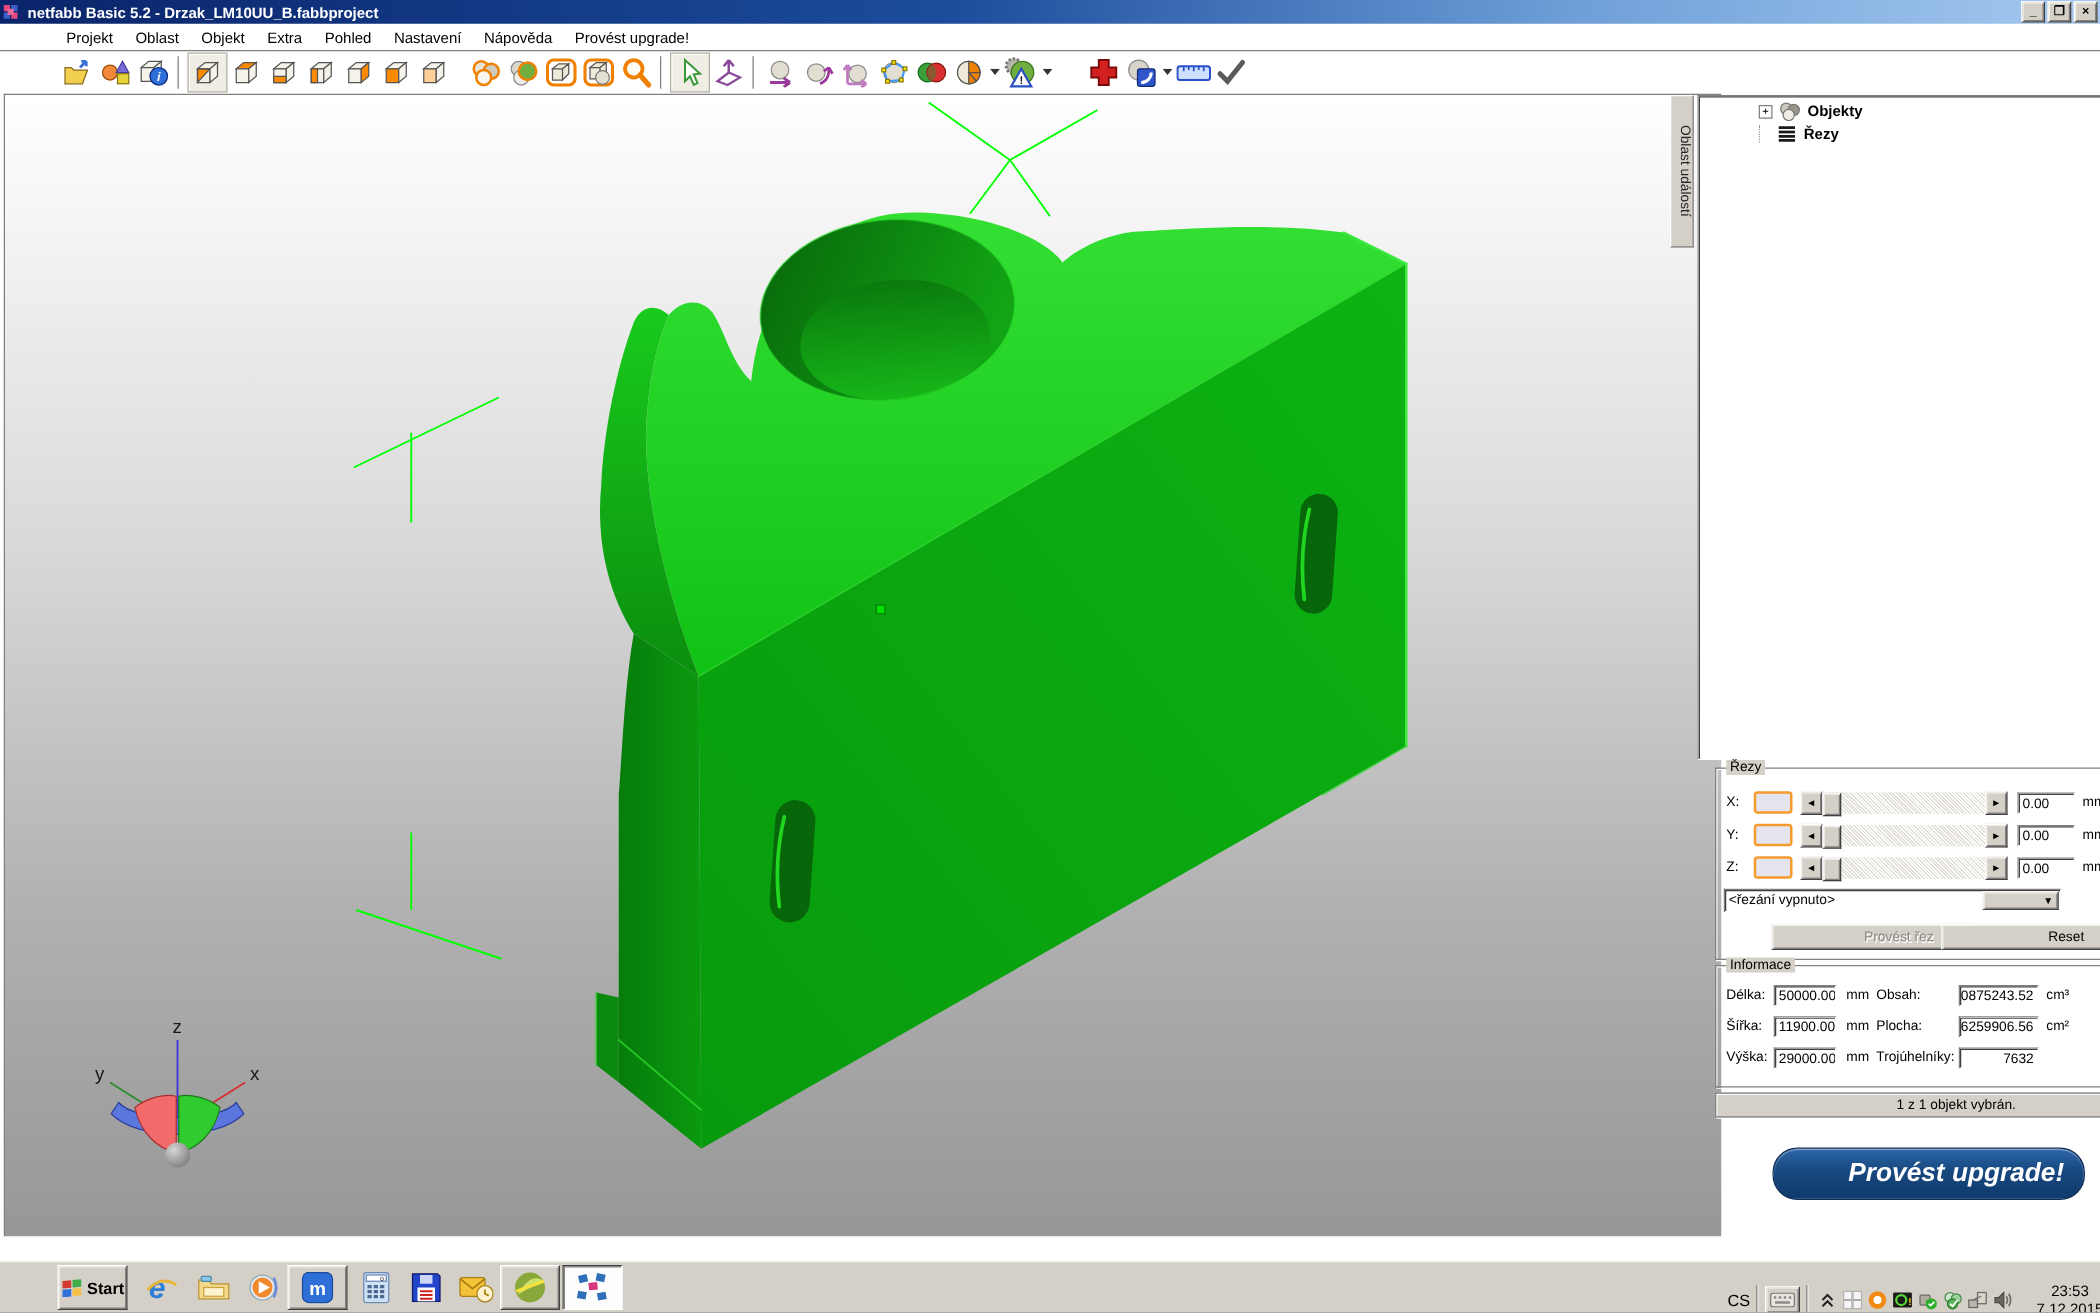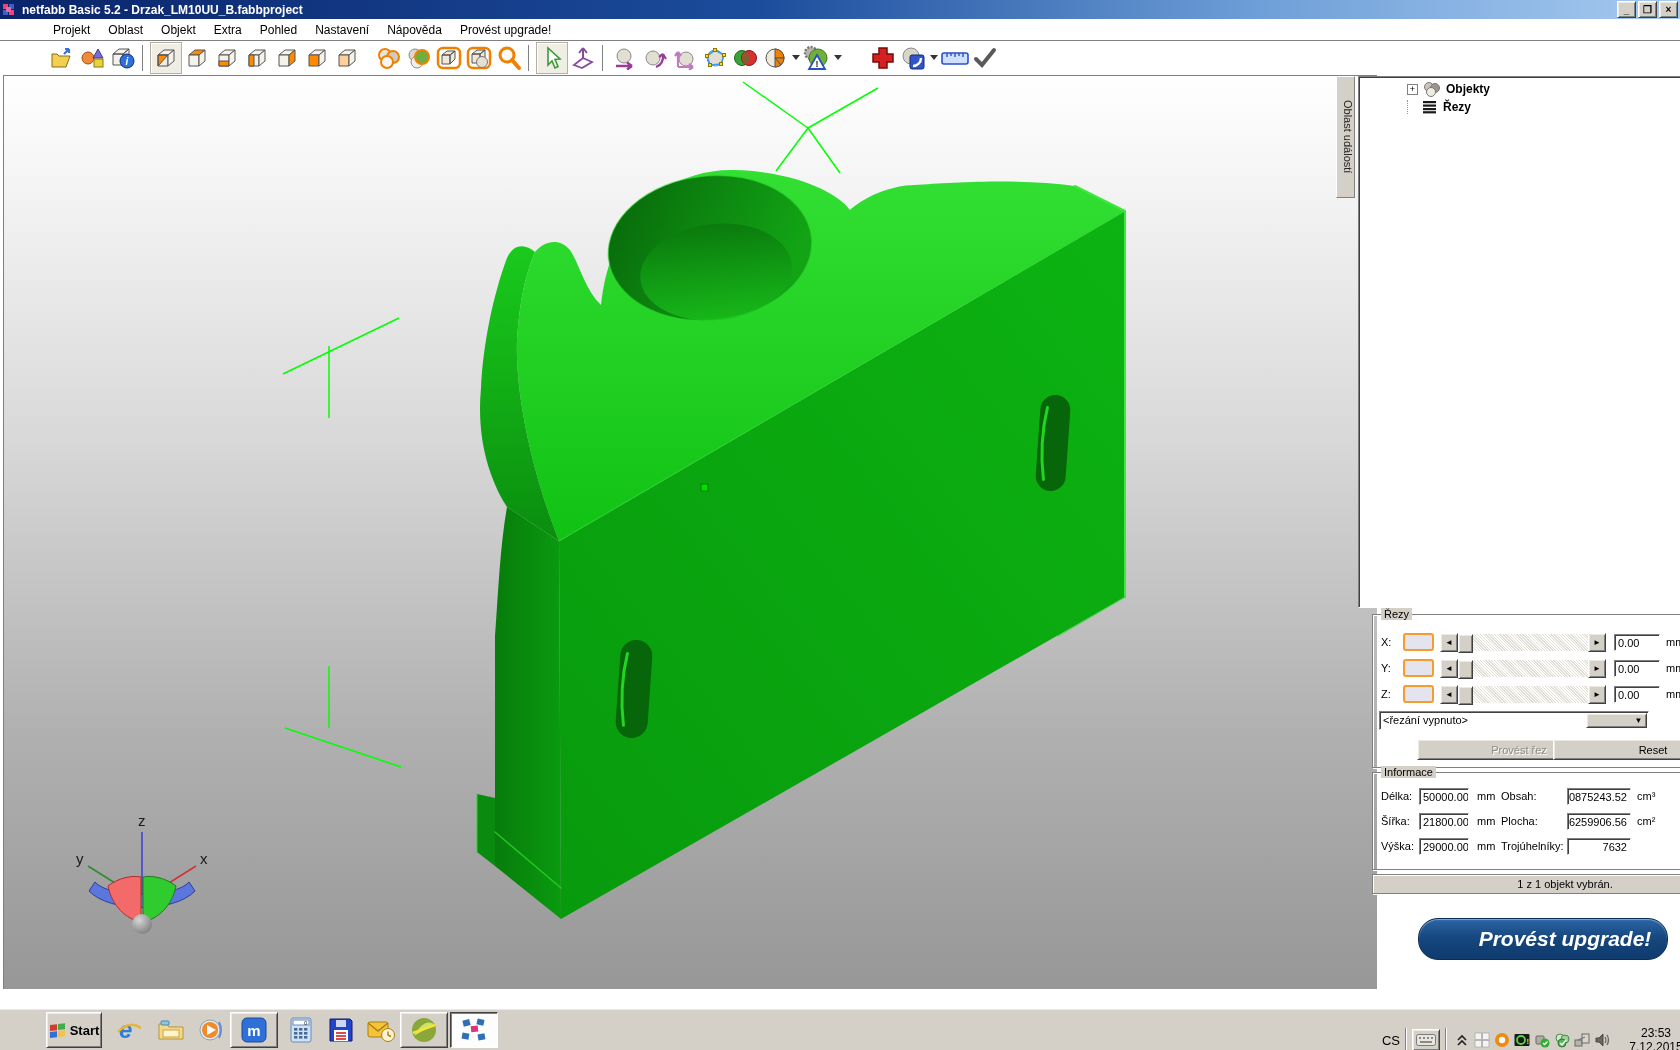--- a/index.html
+++ b/index.html
@@ -495,21 +495,21 @@
     <div class="inforow" style="left:8px;top:14px;width:282px;">
       <span class="inflabel" style="width:38px">Délka:</span>
       <span class="field" style="width:42px;height:13px;">50000.00</span>
       <span style="margin:0 0 0 8px;width:24px">mm</span>
       <span class="inflabel" style="width:66px">Obsah:</span>
       <span class="field" style="width:56px;height:13px;direction:rtl;">0875243.52</span>
       <span style="margin-left:6px">cm³</span>
     </div>
     <div class="inforow" style="left:8px;top:39px;width:282px;">
       <span class="inflabel" style="width:38px">Šířka:</span>
-      <span class="field" style="width:42px;height:13px;">21800.00</span>
+      <span class="field" style="width:42px;height:13px;">11900.00</span>
       <span style="margin:0 0 0 8px;width:24px">mm</span>
       <span class="inflabel" style="width:66px">Plocha:</span>
       <span class="field" style="width:56px;height:13px;direction:rtl;">6259906.56</span>
       <span style="margin-left:6px">cm²</span>
     </div>
     <div class="inforow" style="left:8px;top:64px;width:282px;">
       <span class="inflabel" style="width:38px">Výška:</span>
       <span class="field" style="width:42px;height:13px;">29000.00</span>
       <span style="margin:0 0 0 8px;width:24px">mm</span>
       <span class="inflabel" style="width:66px">Trojúhelníky:</span>

